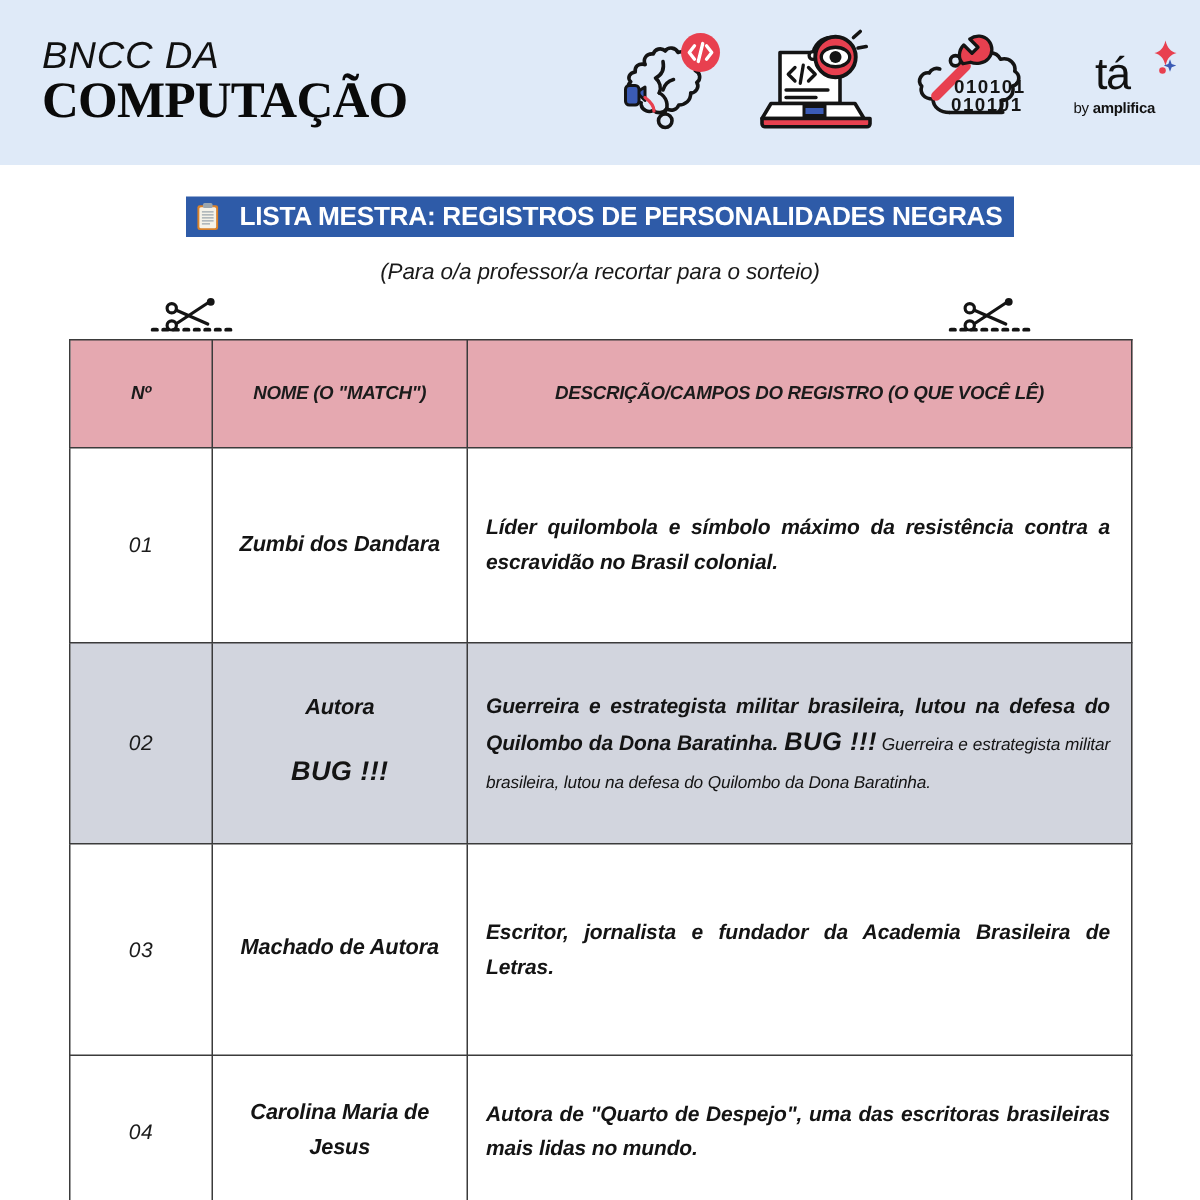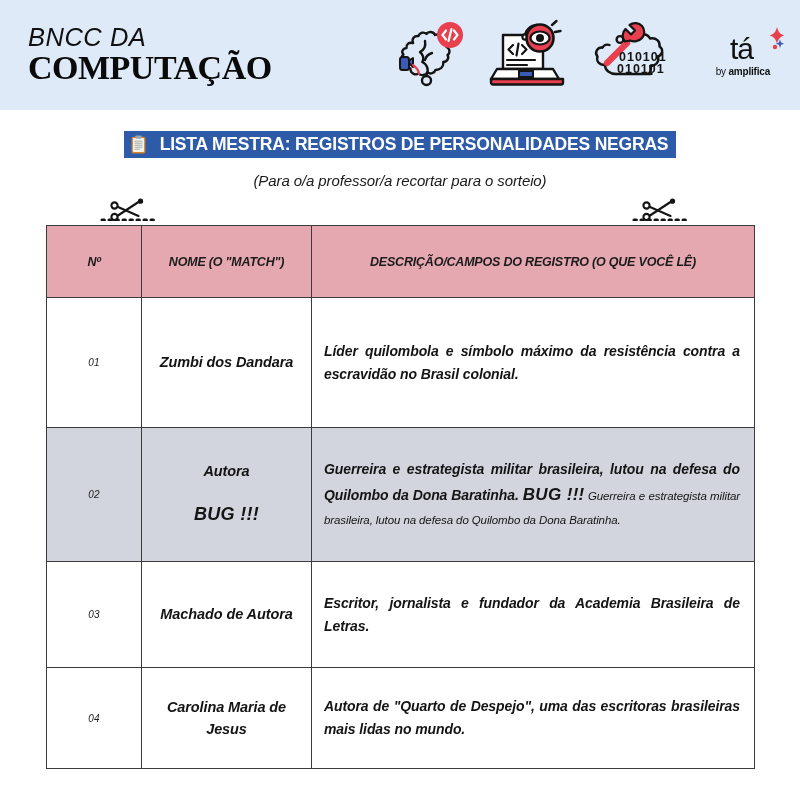--- a/index.html
+++ b/index.html
@@ -46,22 +46,23 @@
   .brand-line2 {
     font-family: "Liberation Serif", serif;
     font-size: 34px;
     font-weight: 700;
     letter-spacing: -0.5px;
     color: #0a0a0a;
     margin-top: 1px;
   }
   .header-icons {
     display: flex;
+    align-items: center;
     gap: 24px;
-    margin-right: 47px;
+    margin-right: 30px;
   }
   .hicon { display: block; }
 
   .ta-pronto {
     display: flex;
     flex-direction: column;
     align-items: flex-end;
     line-height: 1;
   }
   .tp-main {
@@ -150,21 +151,21 @@
     height: 72px;
     text-align: center;
     padding: 4px 6px;
   }
   .col-n  { width: 95px; }
   .col-name { width: 170px; }
   .col-desc { width: 443px; }
 
   td.cell-n {
     text-align: center;
-    font-size: 10px;
+    font-size: 14px;
     color: #1b1b1b;
     letter-spacing: 0.3px;
   }
   td.cell-name {
     text-align: center;
     font-size: 14.5px;
     font-weight: 700;
     color: #141414;
     padding: 6px 10px;
     line-height: 1.55;
@@ -197,21 +198,21 @@
     letter-spacing: 0.3px;
   }
   .bug-small {
     font-size: 11.5px;
     font-weight: 400;
     letter-spacing: -0.1px;
     line-height: 1.5;
   }
   .r1 { height: 130px; }
   .r2 { height: 134px; }
-  .r3 { height: 106px; padding-left: 44px; }
+  .r3 { height: 141px; padding-left: 44px; }
   .r4 { height: 101px; }
 </style>
 </head>
 <body>
 
 <div class="header-band">
 
   <div class="brand-lockup">
     <div class="brand-line1">BNCC DA</div>
     <div class="brand-line2">COMPUTAÇÃO</div>

